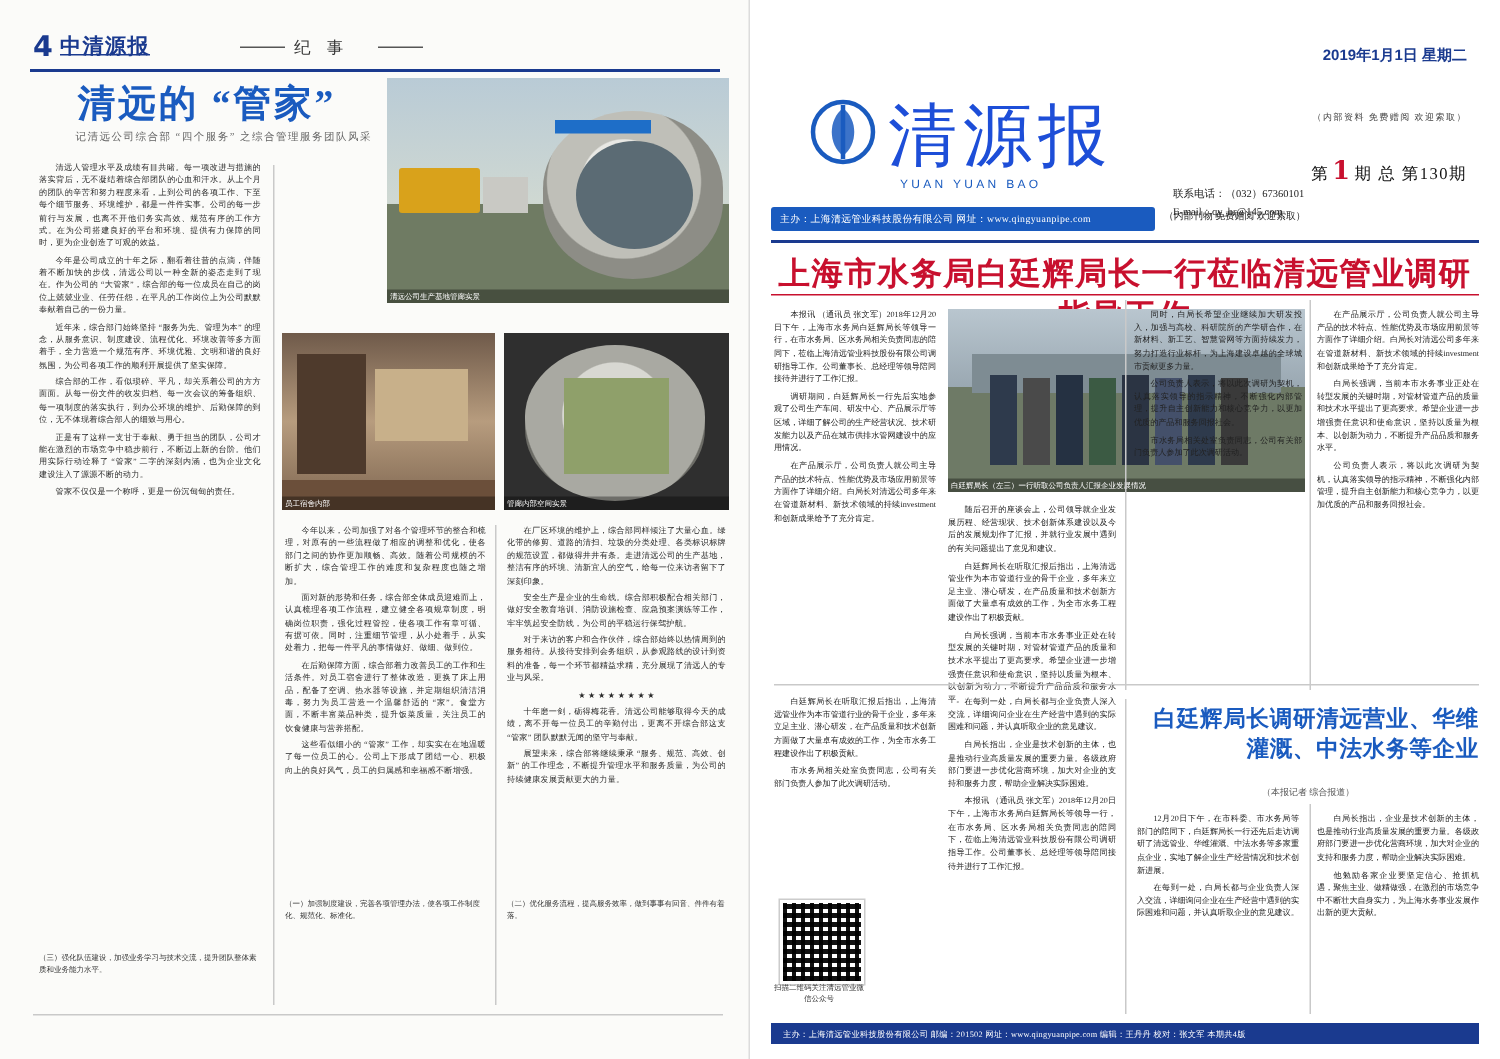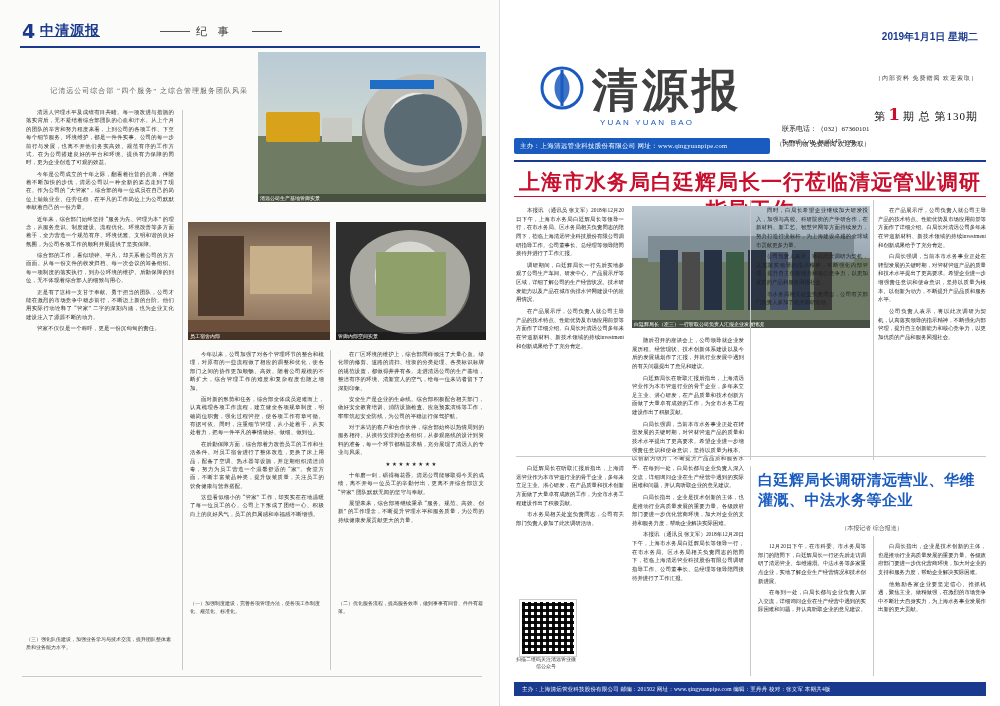--- a/index.html
+++ b/index.html
@@ -23,38 +23,38 @@
 
   .col-text{position:absolute;font-size:5.4px;line-height:1.55;color:#2a2a2a;text-align:justify;letter-spacing:.2px;}
   .col-text p{margin:0 0 3px 0;text-indent:11px;}
 
   .lp-footnote{position:absolute;font-size:5px;color:#333;line-height:1.5;}
 
   
   .right-page{position:absolute;left:500px;top:0;width:500px;height:706px;background:#fff;}
   .rp-date{position:absolute;right:22px;top:30px;font-size:10px;color:#1a3a8f;font-weight:bold;font-family:"Liberation Sans",sans-serif;}
   .logo-mark{position:absolute;left:40px;top:66px;width:44px;height:44px;}
-  .rp-masthead{position:absolute;left:92px;top:60px;font-size:46px;font-weight:bold;color:#404040;letter-spacing:4px;font-family:"DejaVu Serif",serif;}
+  .rp-masthead{position:absolute;left:92px;top:60px;font-size:46px;font-weight:normal;color:#1d4ed8;letter-spacing:4px;font-family:"DejaVu Serif",serif;}
   .rp-masthead-py{position:absolute;left:100px;top:118px;font-size:8px;color:#1a5bbf;letter-spacing:2.2px;font-family:"Liberation Sans",sans-serif;}
   .rp-issue-note{position:absolute;right:22px;top:74px;font-size:6px;color:#444;letter-spacing:1px;}
   .rp-issue{position:absolute;right:22px;top:104px;font-size:11px;color:#111;letter-spacing:1px;}
   .rp-issue .big{font-size:17px;color:#c8102e;font-weight:bold;font-family:"DejaVu Serif",serif;padding:0 2px;}
   .rp-contact{position:absolute;left:282px;top:124px;font-size:7px;color:#222;line-height:1.7;}
   .rp-bluebar{position:absolute;left:14px;top:138px;width:256px;height:16px;background:#1a5bbf;border-radius:2px;}
   .rp-bluebar span{display:block;padding:3.5px 6px;color:#fff;font-size:6.5px;letter-spacing:.3px;}
   .rp-hostline{position:absolute;left:276px;top:140px;font-size:6.5px;color:#222;}
   .rp-rule{position:absolute;left:14px;top:160px;width:472px;height:2px;background:#1a3a8f;}
 
   .rp-headline{position:absolute;left:14px;top:168px;width:472px;text-align:center;font-size:21px;font-weight:bold;color:#c8102e;letter-spacing:1px;}
   .rp-hl-rule{position:absolute;left:14px;top:196px;width:472px;height:1px;background:#c8102e;}
 
   .rp-col{position:absolute;font-size:5.4px;line-height:1.6;color:#222;text-align:justify;}
   .rp-col p{margin:0 0 3px 0;text-indent:11px;}
 
-  .rp-head2{position:absolute;left:258px;top:470px;width:228px;text-align:left;font-size:15px;font-weight:bold;color:#1a5bbf;line-height:1.35;letter-spacing:.5px;}
+  .rp-head2{position:absolute;left:258px;top:470px;width:228px;text-align:right;font-size:15px;font-weight:bold;color:#1a5bbf;line-height:1.35;letter-spacing:.5px;}
   .rp-head2-sub{position:absolute;left:258px;top:524px;width:228px;text-align:center;font-size:6px;color:#555;}
 
   .qr{position:absolute;left:20px;top:600px;width:52px;height:52px;background:
      repeating-linear-gradient(0deg,#111 0 3px,#fff 3px 6px),
      repeating-linear-gradient(90deg,#111 0 3px,transparent 3px 6px);
      background-blend-mode:multiply;border:2px solid #fff;outline:1px solid #ccc;}
   .qr-cap{position:absolute;left:14px;top:656px;width:64px;text-align:center;font-size:5px;color:#333;line-height:1.4;}
 
   .rp-foot{position:absolute;left:14px;top:682px;width:472px;height:14px;background:#1a3a8f;}
   .rp-foot span{display:block;padding:3.5px 8px;color:#fff;font-size:5.5px;letter-spacing:.2px;}
@@ -72,20 +72,21 @@
 <div class="page">
 
   <div class="left-page">
     <div class="lp-head"></div>
     <div class="lp-pageno">4</div>
     <div class="lp-masthead-mini">中清源报</div>
     <div class="lp-rule-l"></div>
     <div class="lp-section">纪 事</div>
     <div class="lp-rule-r"></div>
 
+    <div class="lp-title">清远的 “管家”</div>
     <div class="lp-sub">记清远公司综合部 “四个服务” 之综合管理服务团队风采</div>
 
     <div class="photo ph-sky" style="left:258px;top:52px;width:228px;height:150px;">
       <div style="position:absolute;left:0;top:84px;width:100%;height:66px;background:#6f7b63;"></div>
       <div style="position:absolute;left:8px;top:60px;width:54px;height:30px;background:#d9a21b;border-radius:2px;"></div>
       <div style="position:absolute;left:64px;top:66px;width:30px;height:24px;background:#c9c9c4;"></div>
       <div style="position:absolute;left:104px;top:22px;width:120px;height:112px;border-radius:50%/46%;background:radial-gradient(circle at 45% 42%,#e8e8e4 0 30%,#bfbfb8 31% 55%,#8d8d86 56% 100%);"></div>
       <div style="position:absolute;left:126px;top:42px;width:78px;height:72px;border-radius:50%;background:#5b6b74;"></div>
       <div style="position:absolute;left:112px;top:28px;width:64px;height:9px;background:#1e6ec8;"></div>
       <div class="cap">清远公司生产基地管廊实景</div>

